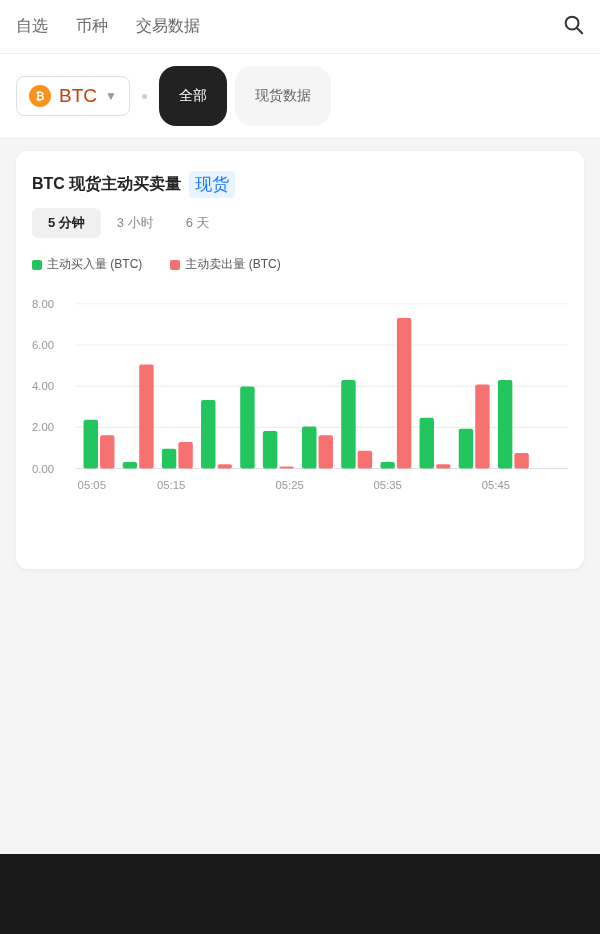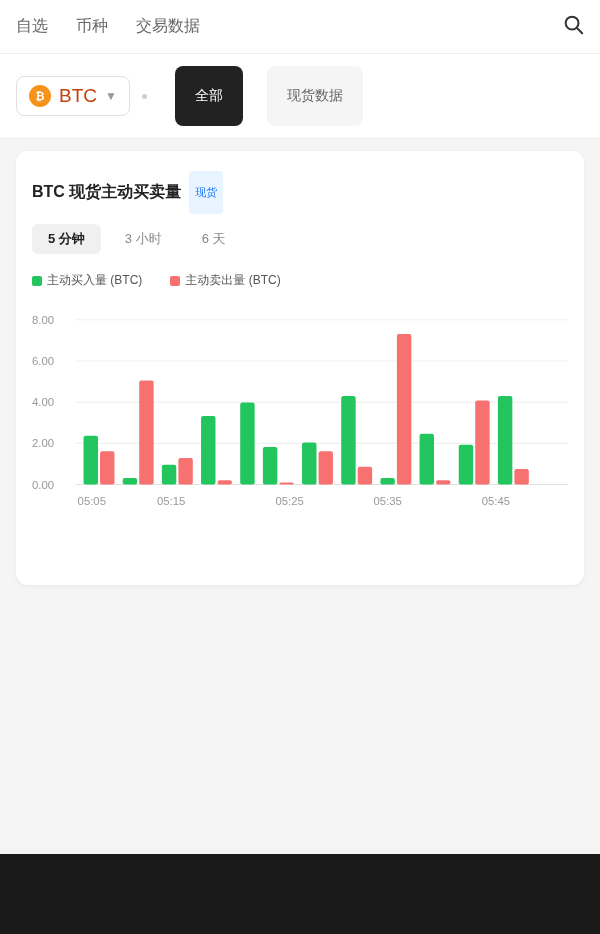--- a/index.html
+++ b/index.html
@@ -101,26 +101,25 @@
       border-radius: 50%;
       background: #ccc;
       flex-shrink: 0;
     }
     .filter-buttons {
       display: flex;
       gap: 8px;
     }
     .filter-btn {
       padding: 21px 20px;
-      border-radius: 8px;
+      border-radius: 17px;
       font-size: 14px;
       cursor: pointer;
       border: none;
       font-weight: 500;
-      margin-left: 16px;
     }
     .filter-btn.active {
       background: #222;
       color: #fff;
     }
     .filter-btn.inactive {
       background: #f5f5f5;
       color: #666;
       text-align: right;
     }
@@ -140,29 +139,29 @@
       margin-bottom: 10px;
     }
     .card-title-text {
       font-size: 16px;
       font-weight: 600;
       color: #222;
     }
     .spot-badge {
       background: #e8f4ff;
       color: #1677ff;
-      font-size: 11px;
+      font-size: 17px;
       border-radius: 4px;
-      padding: 14px 6px;
+      padding: 2px 6px;
     }
 
     
     .time-tabs {
       display: flex;
-      gap: 8px;
+      gap: 0;
       margin-bottom: 18px;
     }
     .time-tab {
       padding: 6px 16px;
       font-size: 13px;
       cursor: pointer;
       color: #888;
       border-radius: 6px;
     }
     .time-tab.active {

